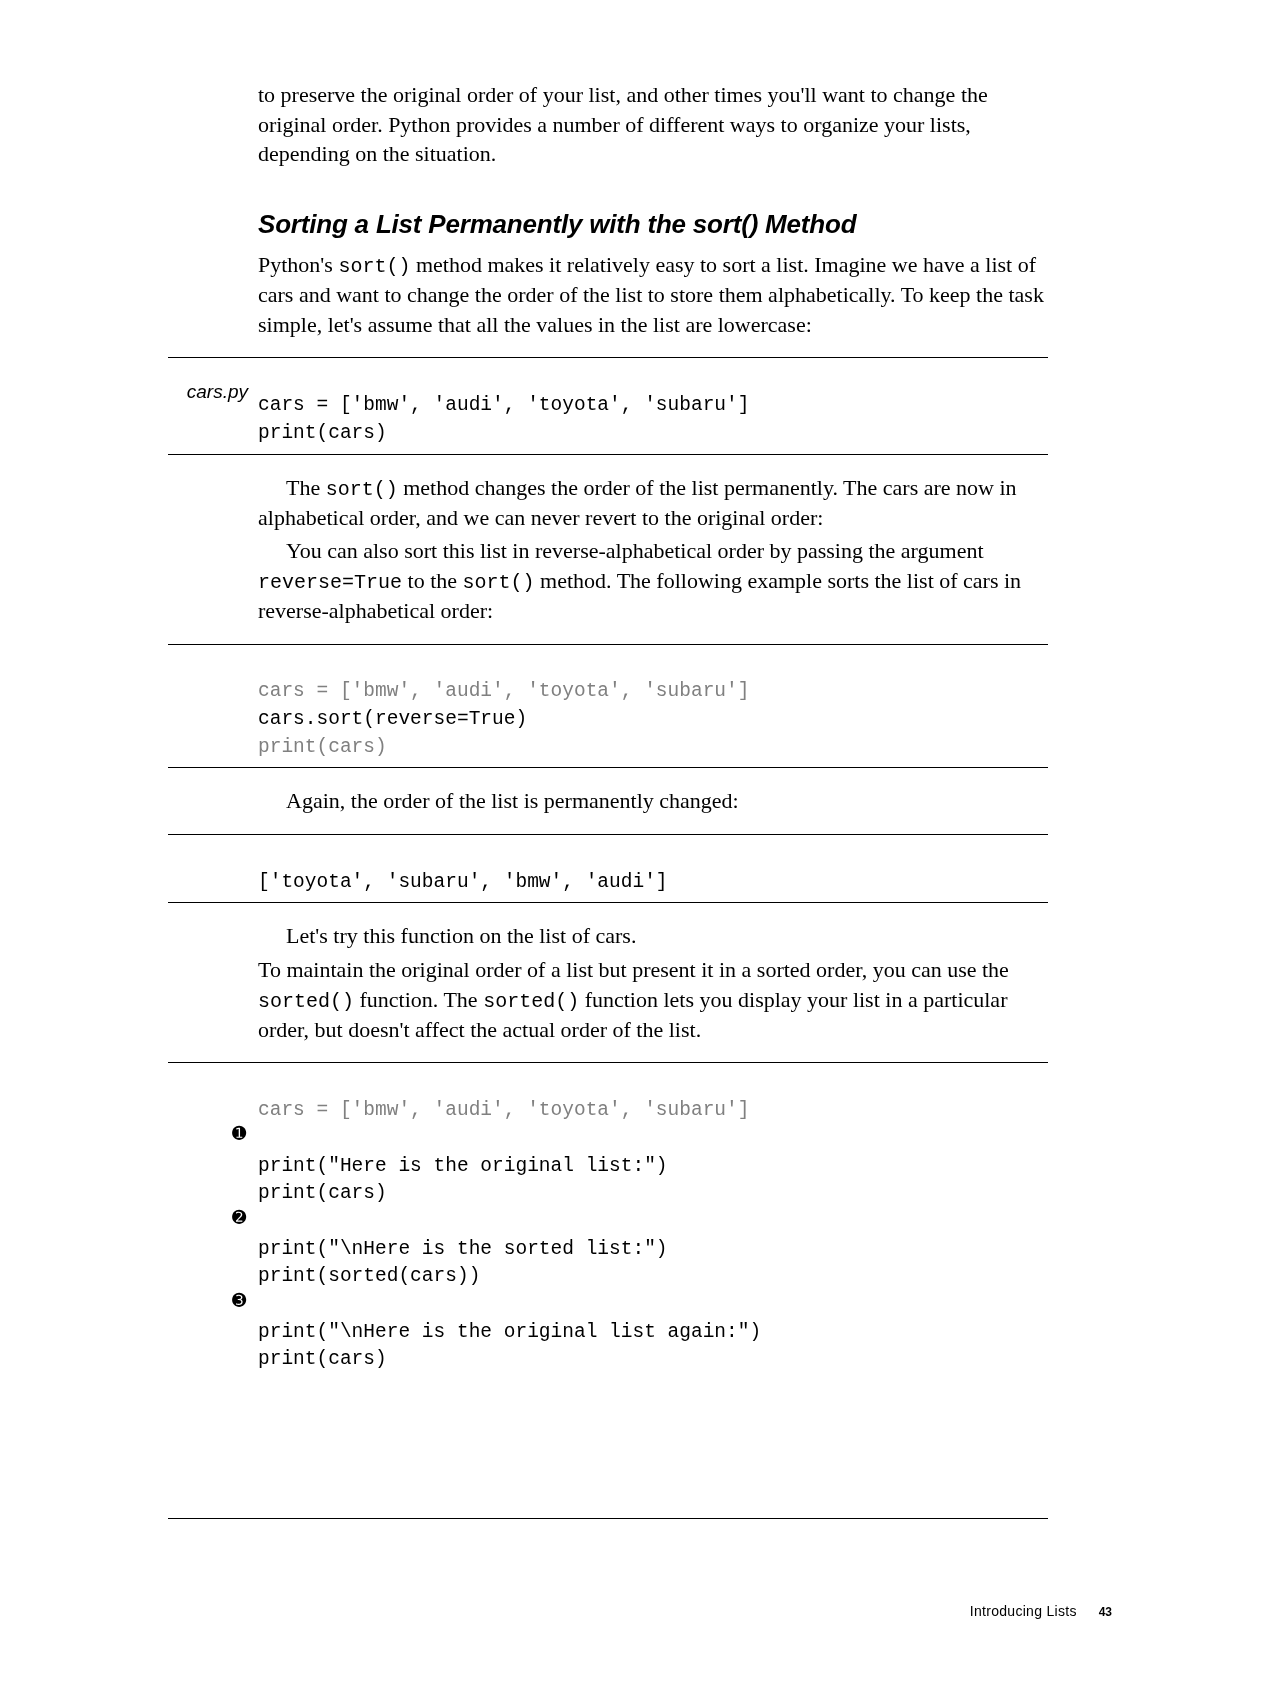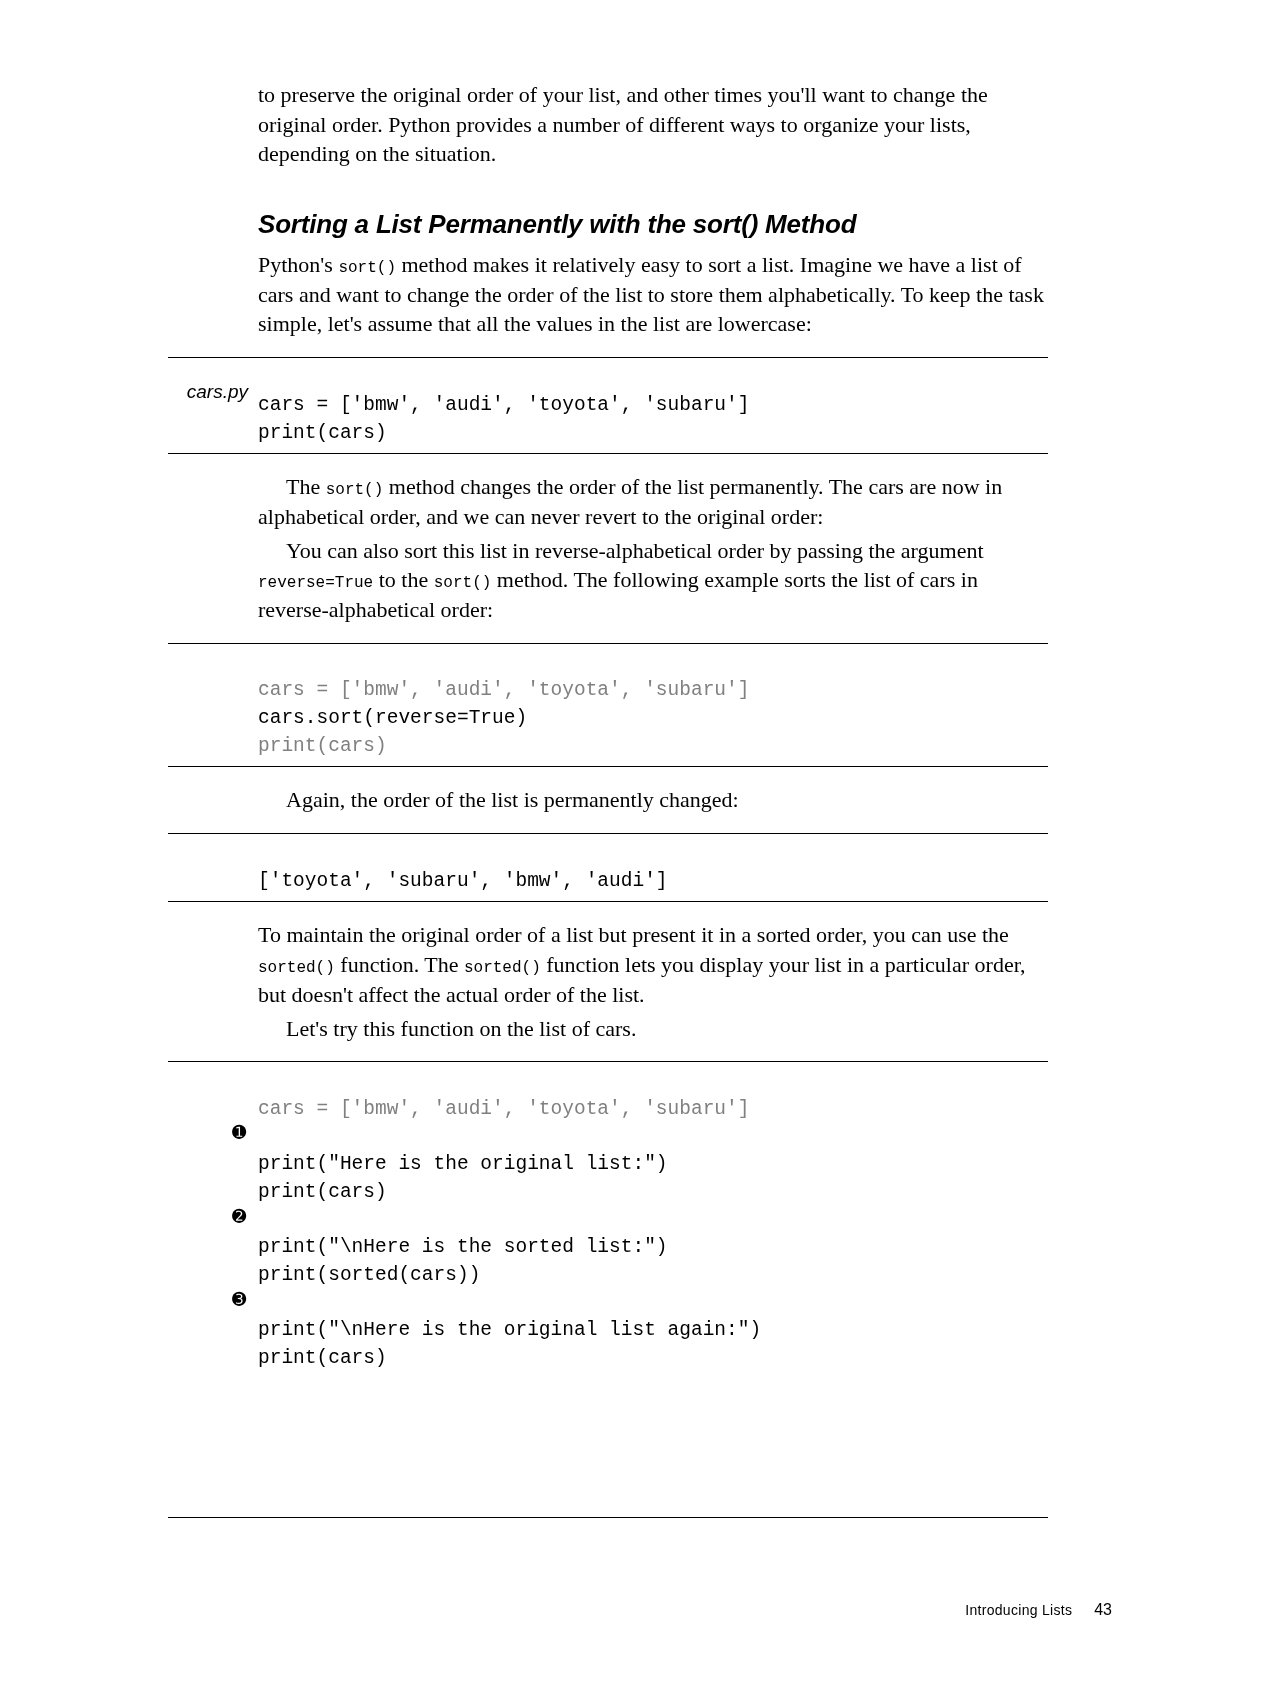--- a/index.html
+++ b/index.html
@@ -33,21 +33,21 @@
     font-family: "Futura", "Trebuchet MS", "Arial Narrow", Arial, sans-serif;
     font-weight: 700;
     font-style: italic;
     font-stretch: condensed;
     font-size: 26px;
     letter-spacing: -0.2px;
     margin: 40px 0 10px 0;
   }
   .inline-code {
     font-family: "Consolas", "Menlo", "Courier New", monospace;
-    font-size: 16px;
+    font-size: 20px;
   }
   .code-block-wrap {
     position: relative;
     margin: 18px 0 18px -90px; 
     width: 880px;
   }
   .code-block {
     border-top: 1.5px solid #000;
     border-bottom: 1.5px solid #000;
     padding: 6px 0 6px 90px;
@@ -82,22 +82,22 @@
     bottom: 72px;
     right: 168px;
     font-family: "Futura", "Trebuchet MS", Arial, sans-serif;
     font-size: 14px;
   }
   .footer .chapter {
     letter-spacing: 0.3px;
     margin-right: 18px;
   }
   .footer .pagenum {
-    font-weight: 400;
-    font-size: 16px;
+    font-weight: 700;
+    font-size: 12px;
   }
 </style>
 </head>
 <body>
 
 <div class="page">
   <div class="content">
 
     <p class="body">to preserve the original order of your list, and other times you'll want to change the original order. Python provides a number of different ways to organize your lists, depending on the situation.</p>
 
@@ -128,24 +128,24 @@
     </div>
 
     <p class="body indent">Again, the order of the list is permanently changed:</p>
 
     <div class="code-block-wrap">
       <div class="code-block">
 <span class="code-line">['toyota', 'subaru', 'bmw', 'audi']</span></div>
     </div>
 
 
+    <p class="body indent">Let's try this function on the list of cars.</p>
     <p class="body">
       <span>To maintain the original order of a list but present it in a sorted order, you can use the </span><span class="inline-code">sorted()</span><span> function. The </span><span class="inline-code">sorted()</span><span> function lets you display your list in a particular order, but doesn't affect the actual order of the list.</span>
     </p>
-    <p class="body indent">Let's try this function on the list of cars.</p>
 
     <div class="code-block-wrap">
       <div class="code-block" style="position:relative;">
 <span class="code-line gray">cars = ['bmw', 'audi', 'toyota', 'subaru']</span><span class="code-line"> </span><span class="code-line">print("Here is the original list:")</span><span class="code-line">print(cars)</span><span class="code-line"> </span><span class="code-line">print("\nHere is the sorted list:")</span><span class="code-line">print(sorted(cars))</span><span class="code-line"> </span><span class="code-line">print("\nHere is the original list again:")</span><span class="code-line">print(cars)</span>
         <span class="callout" style="top:62px;">➊</span>
         <span class="callout" style="top:146px;">➋</span>
         <span class="callout" style="top:229px;">➌</span>
       </div>
     </div>
 

